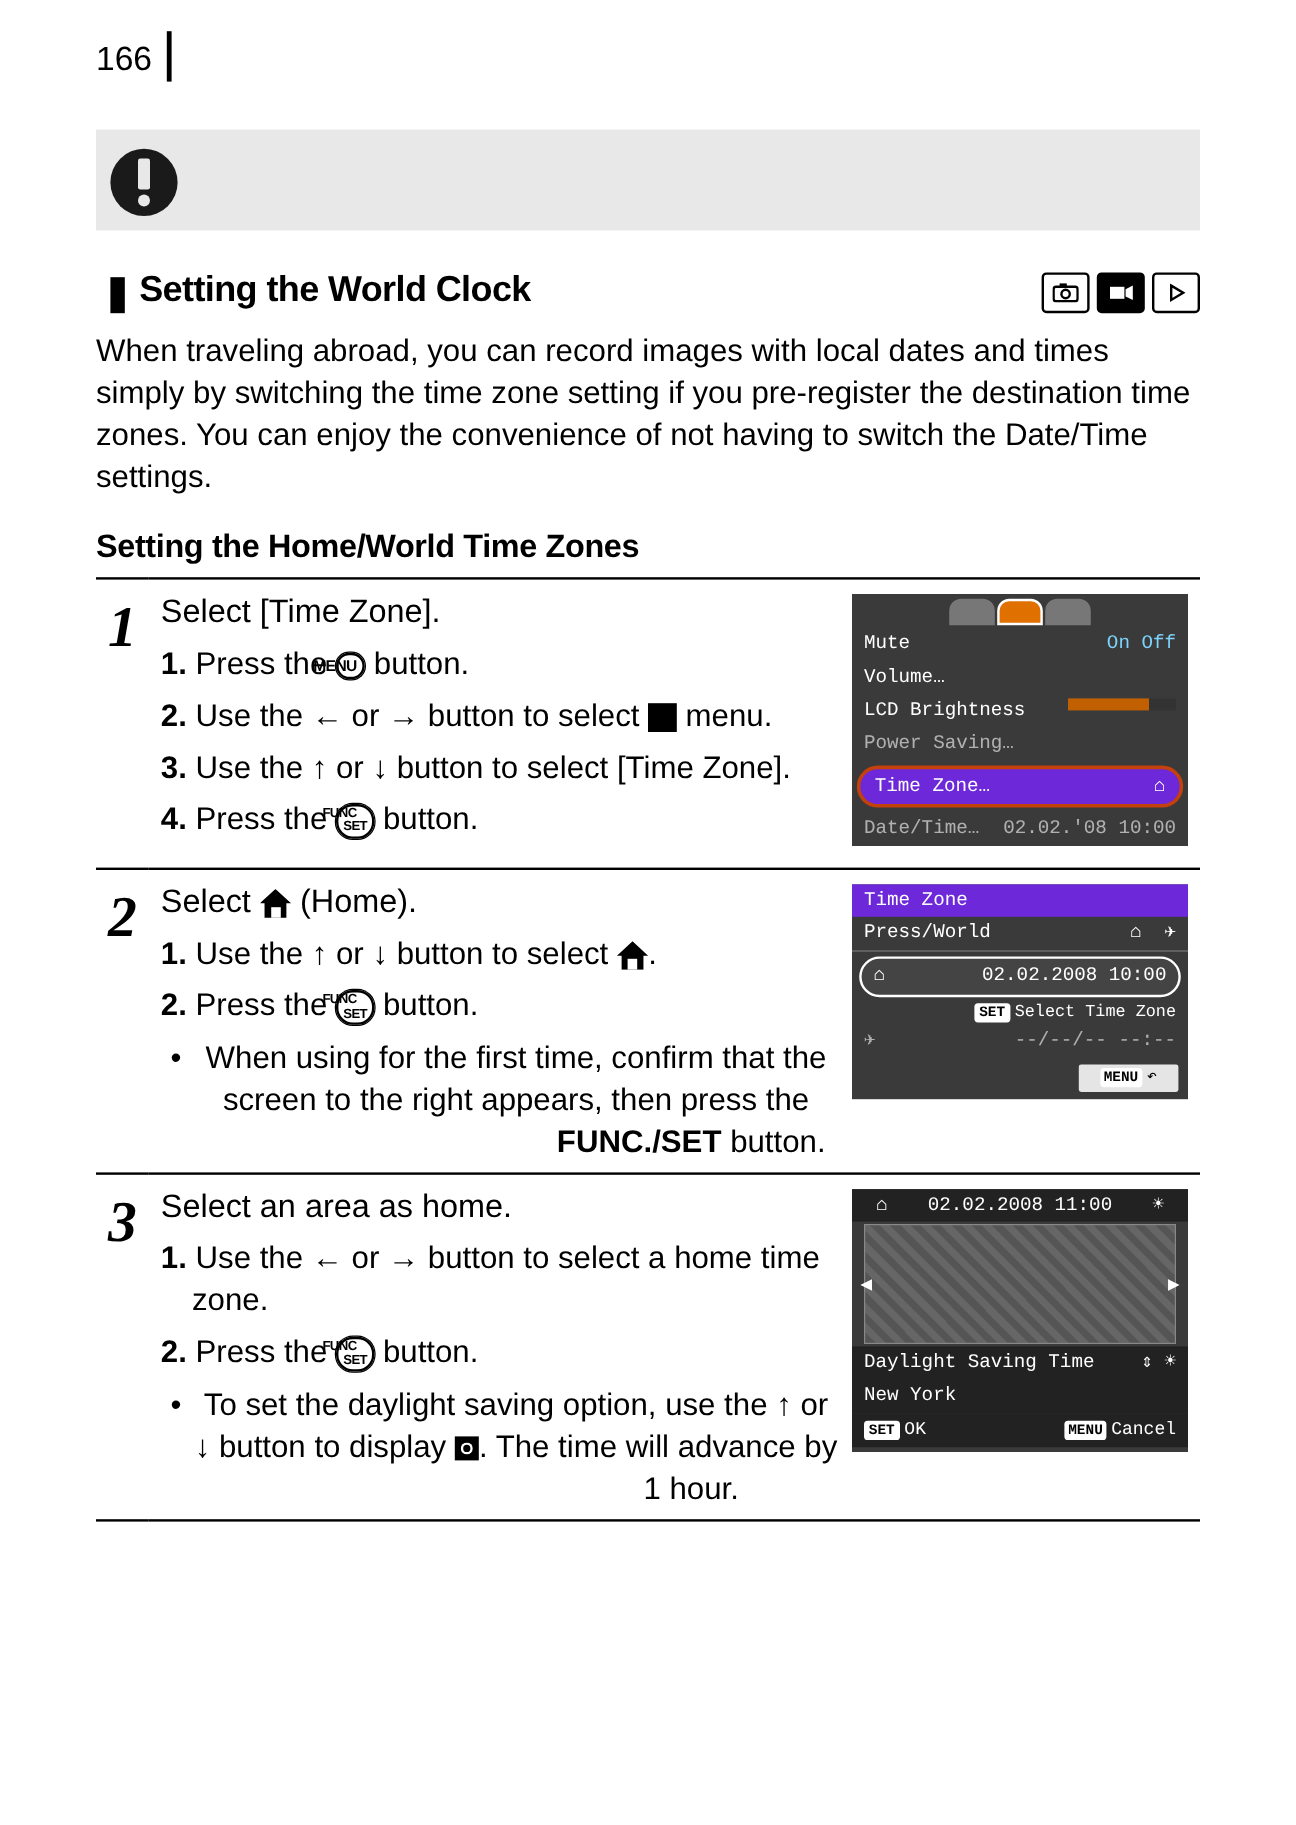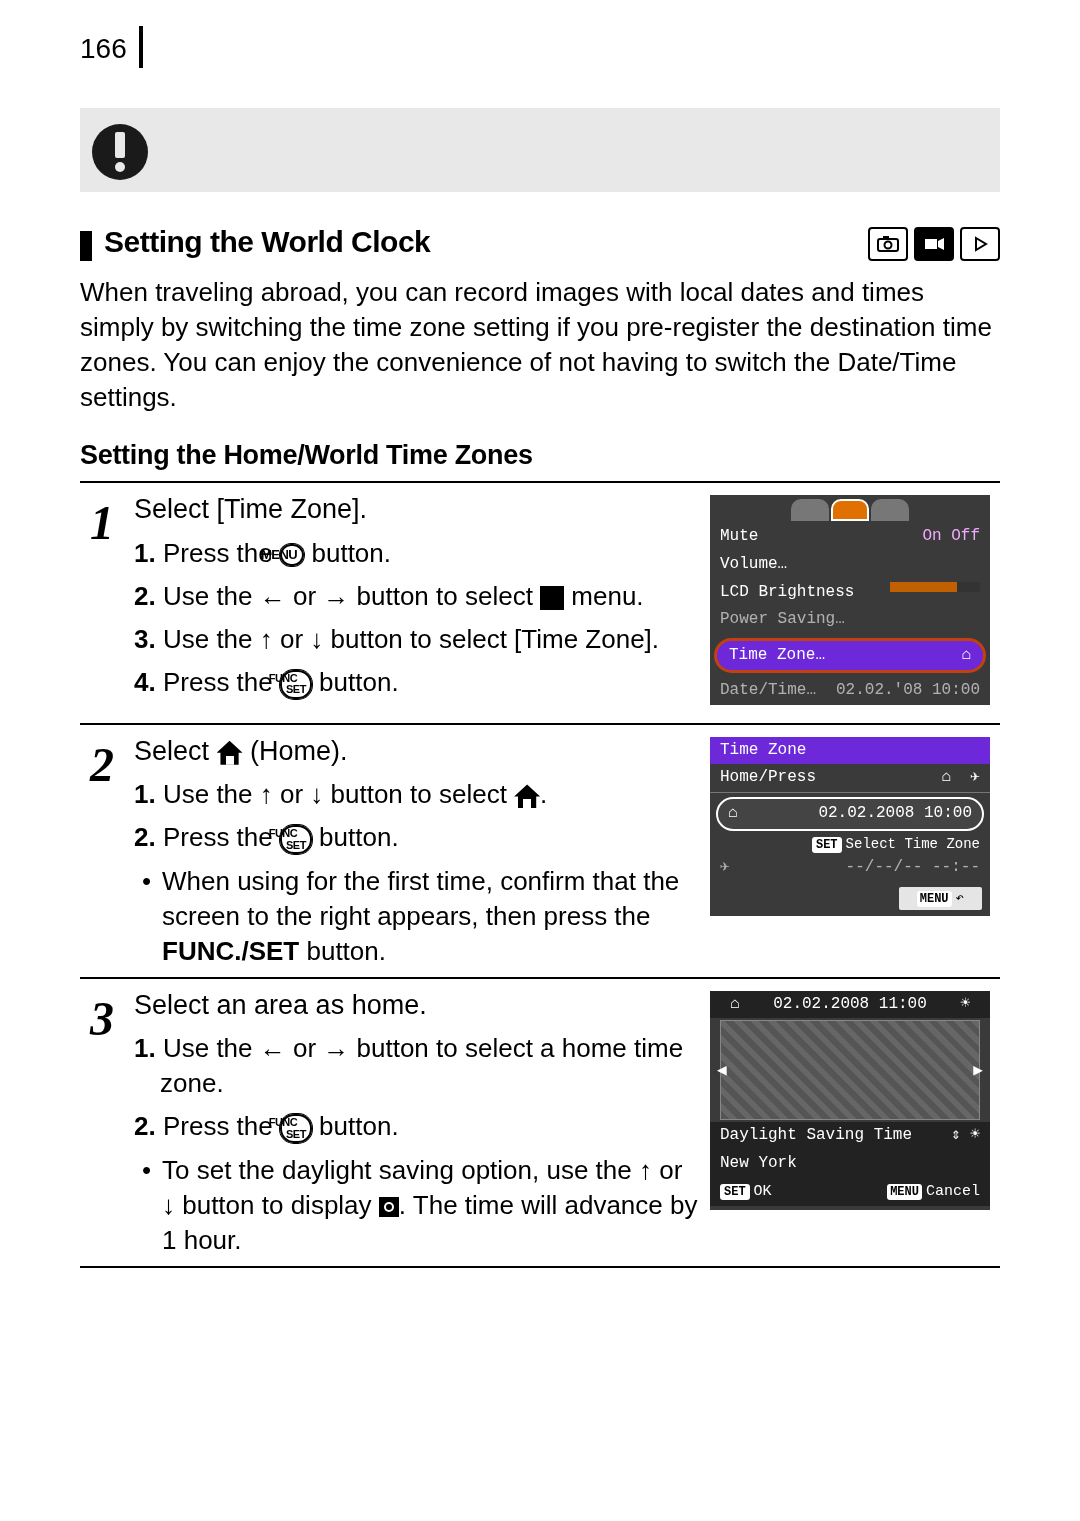--- a/index.html
+++ b/index.html
@@ -6,36 +6,36 @@
 body { font-family: Arial, Helvetica, sans-serif; background: #fff; width: 1080px; margin: 0 auto; padding: 30px 80px 20px 80px; font-size: 26px; line-height: 1.35; color: #000; }
 .page-num-row { display: flex; align-items: center; margin-bottom: 40px; }
 .page-num { font-size: 28px; padding-right: 12px; }
 .page-divider { border-left: 4px solid #000; height: 42px; margin-top: -4px; }
 .warning-box { background: #e8e8e8; display: flex; align-items: flex-start; padding: 12px 16px 12px 12px; margin-bottom: 30px; }
 .warning-icon { width: 56px; min-width: 56px; height: 56px; background: #1a1a1a; border-radius: 50%; position: relative; margin-right: 20px; margin-top: 4px; }
 .warning-icon::before, .warning-icon::after { content: ""; position: absolute; background: #e8e8e8; left: 50%; transform: translateX(-50%); border-radius: 2px; }
 .warning-icon::before { width: 10px; height: 26px; top: 8px; }
 .warning-icon::after { width: 10px; height: 10px; top: 38px; border-radius: 50%; }
 .section-head { display: flex; justify-content: space-between; align-items: flex-end; margin-bottom: 12px; }
-.section-head-left { display: flex; align-items: flex-end; }
+.section-head-left { display: flex; align-items: flex-end; margin-left: 12px; }
 .red-tab { width: 12px; height: 30px; background: #000; margin-right: 12px; margin-bottom: 2px; }
 .section-head h2 { font-size: 30px; font-weight: 900; letter-spacing: -0.5px; }
 .mode-icons { display: flex; gap: 6px; margin-bottom: 2px; }
 .mode-icon { width: 40px; height: 34px; border: 2px solid #000; border-radius: 4px; display: flex; align-items: center; justify-content: center; }
 .mode-icon.filled { background: #000; color: #fff; }
 .intro { margin-bottom: 22px; }
 .subhead { font-size: 27px; font-weight: 900; margin: 10px 0 8px 0; letter-spacing: -0.3px;}
 table.steps { width: 100%; border-collapse: collapse; }
 table.steps td { border-top: 2px solid #000; border-bottom: 2px solid #000; vertical-align: top; padding: 8px 10px; }
 td.step-num { width: 44px; font-size: 48px; font-style: italic; font-weight: 900; text-align: center; padding-top: 4px; font-family: Georgia, serif; }
 .step-title { font-size: 27px; font-weight: 400; margin-bottom: 8px; }
 .sub-ol { list-style: none; padding-left: 0; }
 .sub-ol li { margin-bottom: 8px; padding-left: 26px; text-indent: -26px; }
 .sub-ol li b { font-weight: 700; }
-.bullet { padding-left: 28px; position: relative; margin-top: 4px; }
+.bullet { padding-left: 28px; position: relative; margin-top: 4px; text-align: center; }
 .bullet::before { content: "•"; position: absolute; left: 8px; top: 0; }
 .btn-oval { display: inline-block; border: 2px solid #000; border-radius: 14px; padding: 0 4px; font-size: 12px; font-weight: 700; vertical-align: middle; position: relative; box-shadow: inset 0 0 0 1px #fff, 0 0 0 1px #000; line-height: 1.05; text-align: center; letter-spacing: -0.5px;}
 .btn-oval.menu { font-size: 13px; padding: 2px 5px 2px 5px; }
 .btn-oval.funcset { font-size: 11px; padding: 1px 4px 1px 4px; }
 .tool-icon { display: inline-block; width: 24px; height: 24px; background: #000; vertical-align: middle; position: relative; }
 .home-icon { display: inline-block; width: 26px; height: 24px; background: #000; vertical-align: middle; position: relative; clip-path: polygon(50% 0, 100% 50%, 85% 50%, 85% 100%, 15% 100%, 15% 50%, 0 50%); }
 .home-icon::after { content:""; position:absolute; width: 8px; height:9px; background:#fff; left:9px; bottom:0; }
 .sun-icon { display:inline-block; width:20px; height:20px; background:#000; vertical-align:middle; position:relative; }
 .sun-icon::before { content:""; position:absolute; width:10px; height:10px; border-radius:50%; background:#000; box-shadow: 0 0 0 2px #fff inset; left:5px; top:5px; }
 
@@ -108,21 +108,21 @@
   <td>
 
     <div class="lcd">
       <div class="top-tabs">
         <span class="tab"></span>
         <span class="tab active"></span>
         <span class="tab"></span>
       </div>
       <div class="lcd-row">
               <span>Mute</span>
-              <span style="color:#f0abfc">On Off</span>
+              <span style="color:#7dd3fc">On Off</span>
             </div>
       <div class="lcd-row">
               <span>Volume…</span>
             </div>
       <div class="lcd-row">
               <span>LCD Brightness</span>
               <span class="brightness"></span>
             </div>
       <div class="lcd-row" style="opacity:.6">
               <span>Power Saving…</span>
@@ -148,21 +148,21 @@
   </td>
 </tr>
 
 <tr>
   <td class="step-num">2</td>
   <td>
 
     <div class="lcd">
       <div class="lcd-title">Time Zone</div>
       <div class="lcd-row" style="justify-content:space-between; border-bottom:1px solid #777;">
-              <span>Home/Press</span>
+              <span>Press/World</span>
               <span>⌂ &nbsp;✈</span>
             </div>
       <div class="lcd-sel">
         <span>⌂</span>
         <span>02.02.2008 10:00</span>
       </div>
       <div style="text-align:right; padding-right:10px; font-size:14px;"><span class="lcd-set">SET</span><span>Select Time Zone</span></div>
       <div class="lcd-row" style="opacity:.6">
               <span>✈</span>
               <span>--/--/-- --:--</span>

